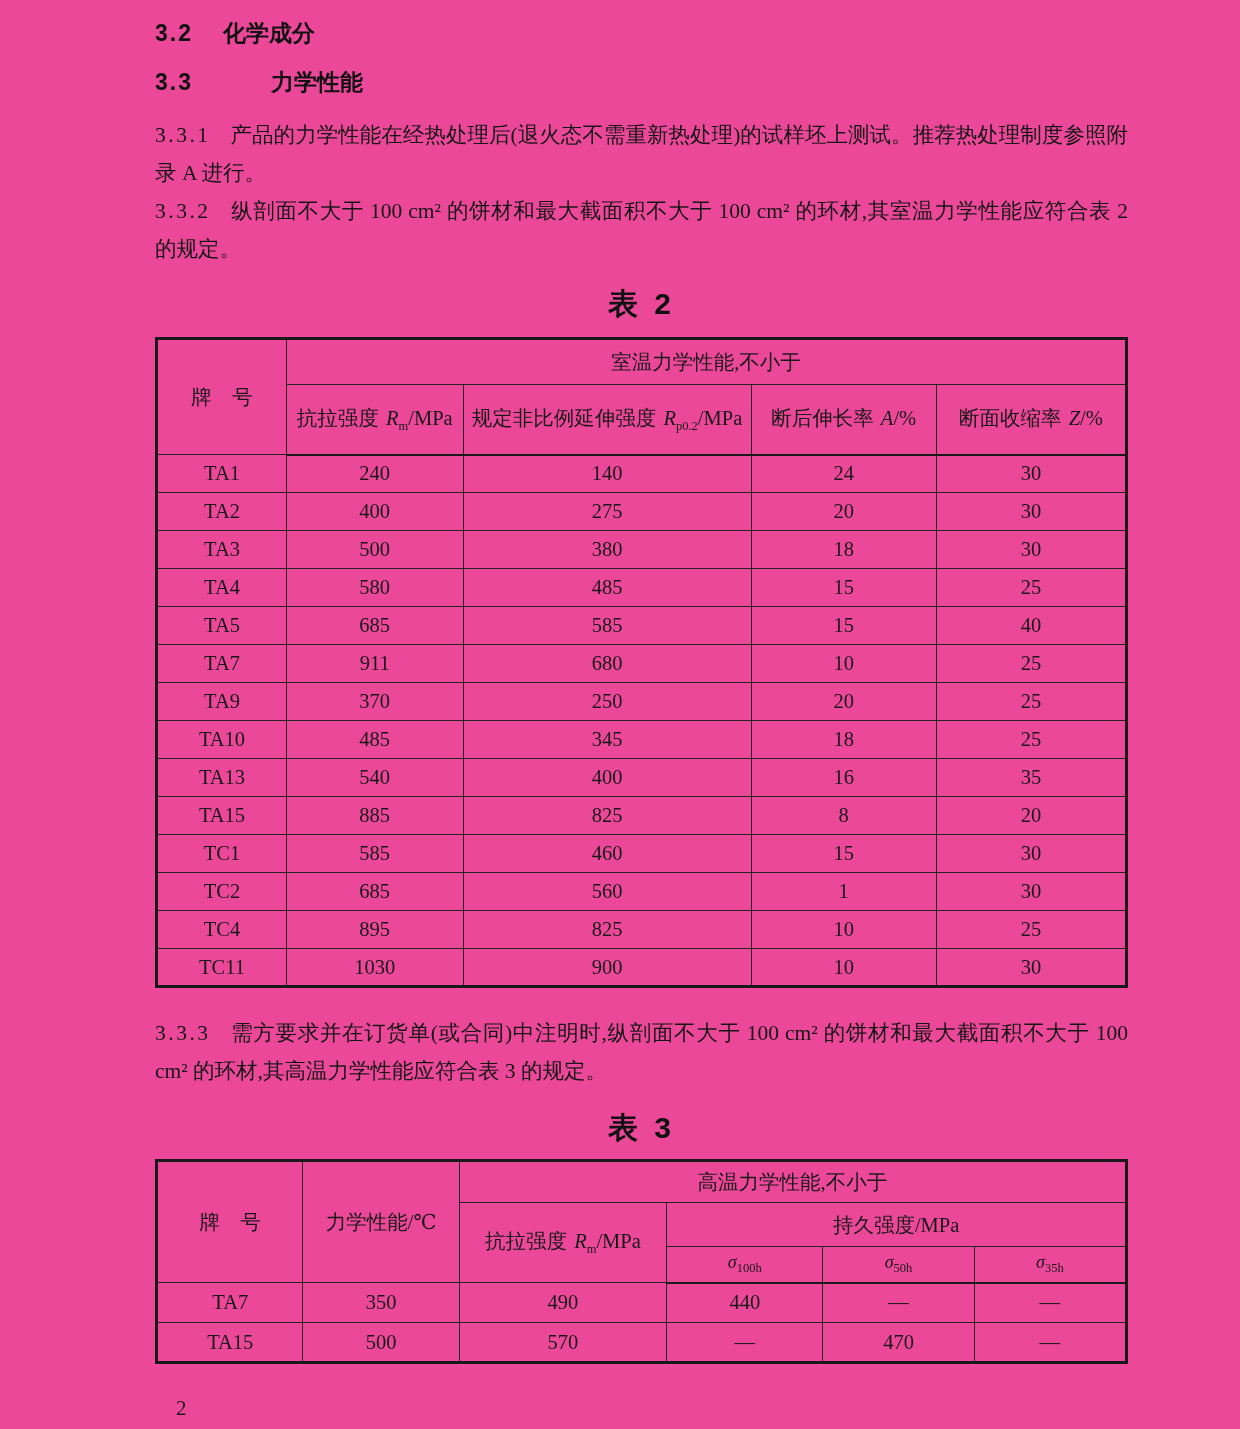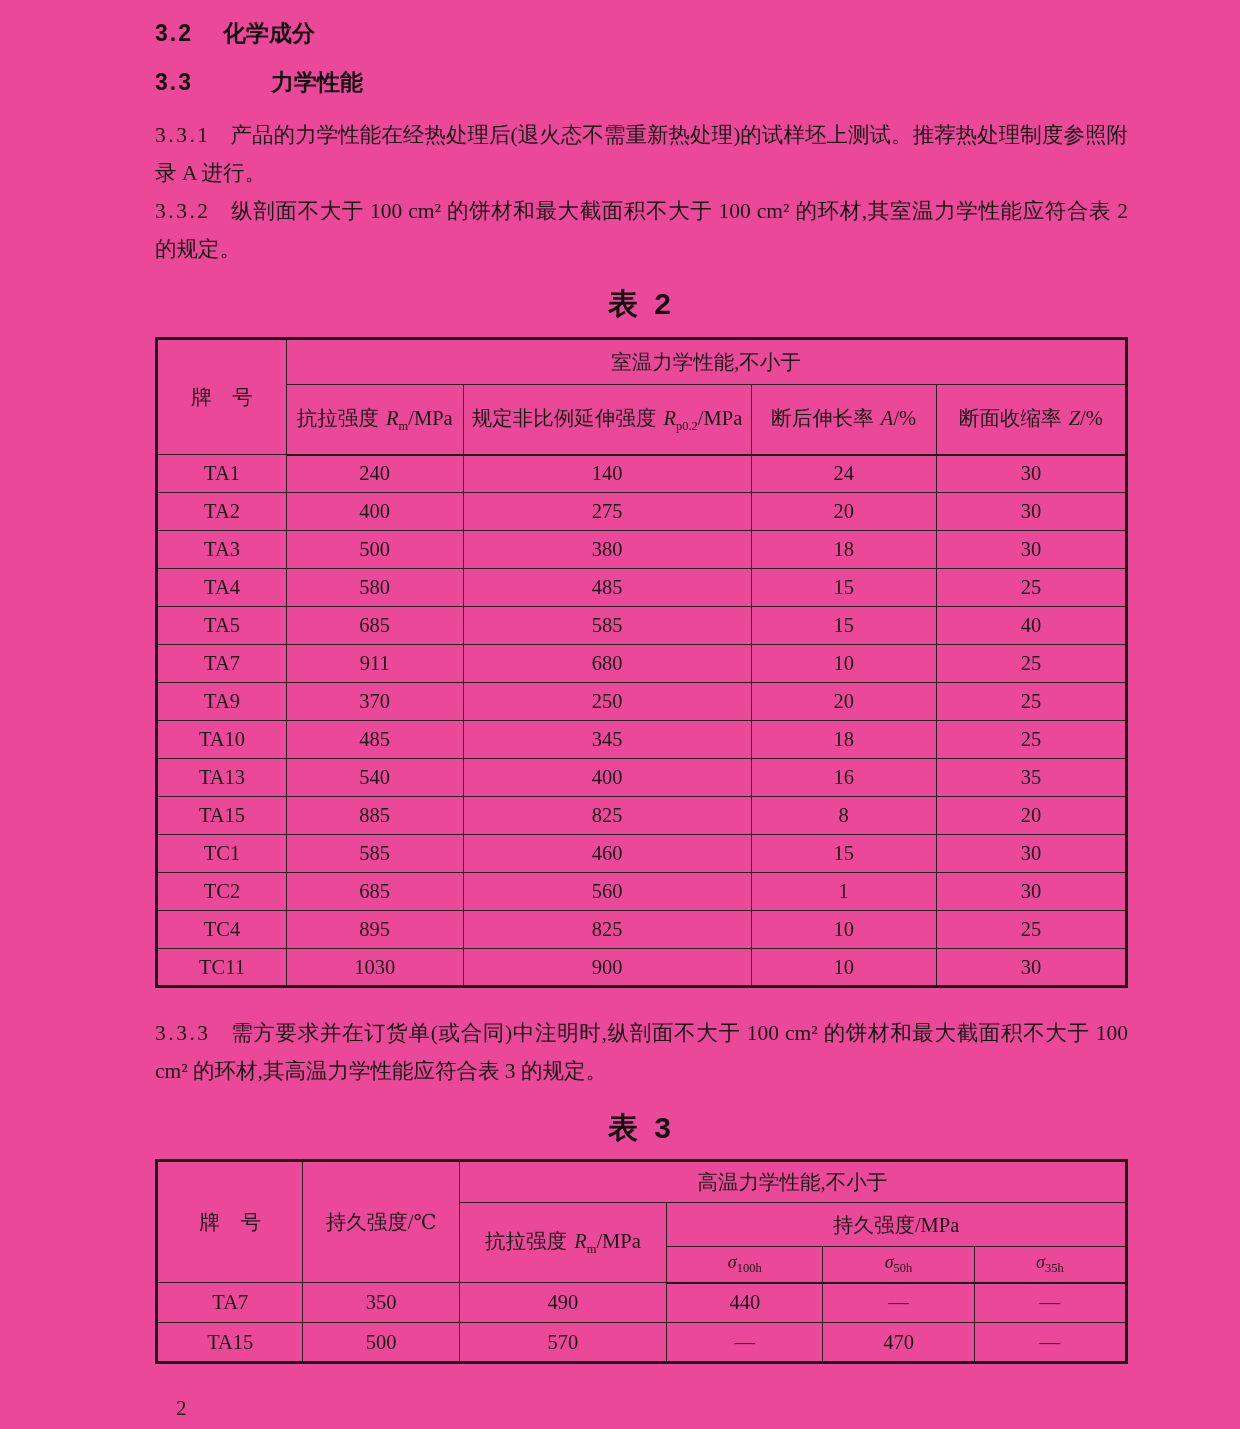--- a/index.html
+++ b/index.html
@@ -252,21 +252,21 @@
       <col style="width:15.1%">
         <col style="width:16.1%">
         <col style="width:21.4%">
         <col style="width:16.1%">
         <col style="width:15.6%">
         <col style="width:15.7%">
     </colgroup>
     <thead>
       <tr class="hrow1">
         <th rowspan="3">牌　号</th>
-        <th rowspan="3">持久强度/℃</th>
+        <th rowspan="3">力学性能/℃</th>
         <th colspan="4">高温力学性能,不小于</th>
       </tr>
       <tr class="hrow2">
         <th rowspan="2"><span>抗拉强度 </span><span class="sym">R</span><sub class="sb">m</sub><span>/MPa</span></th>
         <th colspan="3">持久强度/MPa</th>
       </tr>
       <tr class="hrow3">
         <th><span class="sigma">σ</span><sub class="sb">100h</sub></th>
         <th><span class="sigma">σ</span><sub class="sb">50h</sub></th>
         <th><span class="sigma">σ</span><sub class="sb">35h</sub></th>

